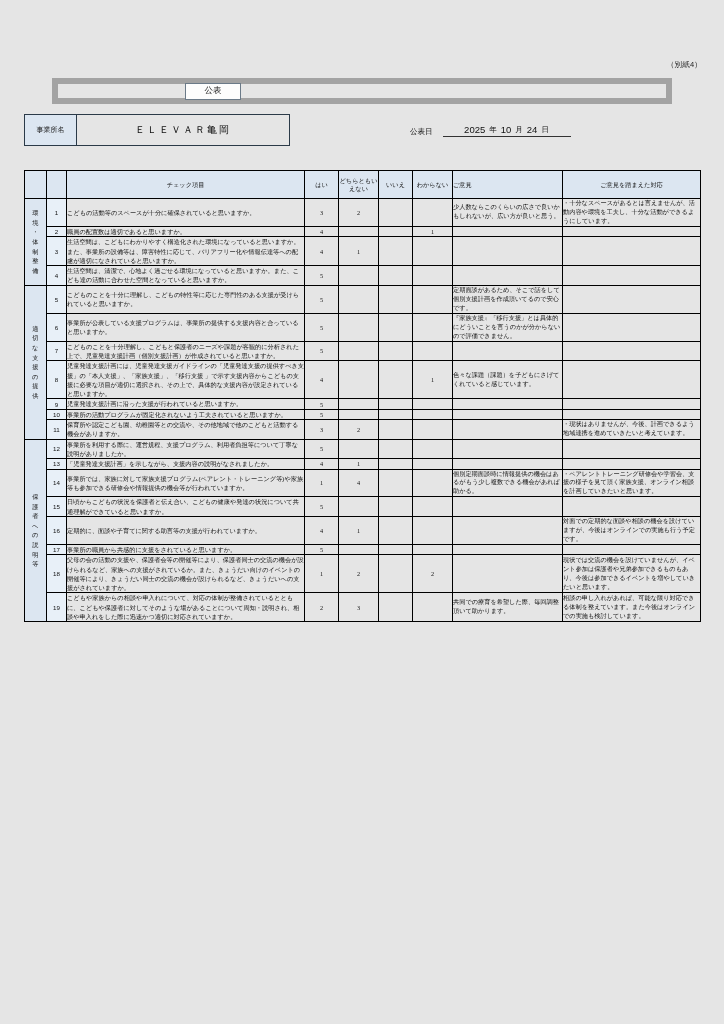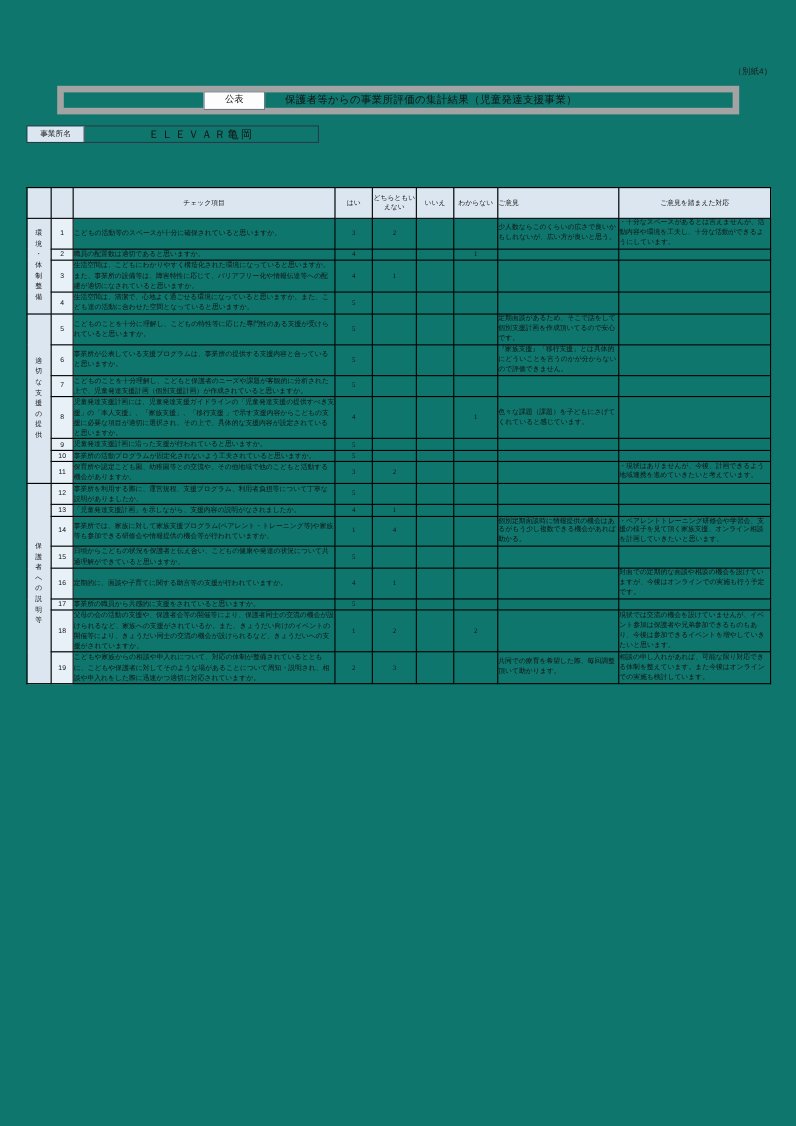--- a/index.html
+++ b/index.html
@@ -5,21 +5,21 @@
   * { box-sizing: border-box; }
   html, body {
     margin: 0; padding: 0;
     background: #ffffff;
     font-family: "Liberation Sans", "DejaVu Sans", sans-serif;
   }
   .page {
     position: relative;
     width: 724px;
     height: 1024px;
-    background: #0f766e;
+    background: #e5e5e5;
     overflow: hidden;
   }
 
   
   .doc-ref {
     position: absolute;
     top: 60px; right: 22px;
     font-size: 7.5px;
     color: #1a1a1a;
     letter-spacing: .2px;
@@ -47,21 +47,21 @@
     margin-left: 18px;
     font-size: 9.5px;
     color: #111;
     letter-spacing: .3px;
   }
 
   
   .office-row {
     position: absolute;
     top: 114px; left: 24px;
-    width: 266px; height: 16px;
+    width: 266px; height: 32px;
     border: 1px solid #2b3a48;
     display: flex;
   }
   .office-label {
     width: 52px;
     background: #dce6f1;
     border-right: 1px solid #2b3a48;
     font-size: 7px;
     display: flex; align-items: center; justify-content: center;
     color: #111;
@@ -170,29 +170,39 @@
 </style>
 </head>
 <body>
 
 <div class="page">
 
   <div class="doc-ref">（別紙4）</div>
 
   <div class="title-bar">
     <div class="title-badge">公表</div>
-    <div class="title-text">保護者等からの事業所評価の集計結果（児童発達支援事業）</div>
   </div>
 
   <div class="office-row">
     <div class="office-label">事業所名</div>
     <div class="office-value">ＥＬＥＶＡＲ亀岡</div>
   </div>
 
   <div class="meta">
+    <div class="meta-line">
+      <span class="meta-label">公表日</span>
+      <span class="underline u-date">
+        <span class="meta-num">2025</span>
+        <span class="meta-unit">年</span>
+        <span class="meta-num">10</span>
+        <span class="meta-unit">月</span>
+        <span class="meta-num">24</span>
+        <span class="meta-unit">日</span>
+      </span>
+    </div>
   </div>
 
   <table class="survey">
     <colgroup>
       <col class="c-sect">
         <col class="c-no">
         <col class="c-item">
       <col class="c-yes">
         <col class="c-nei">
         <col class="c-no2">

